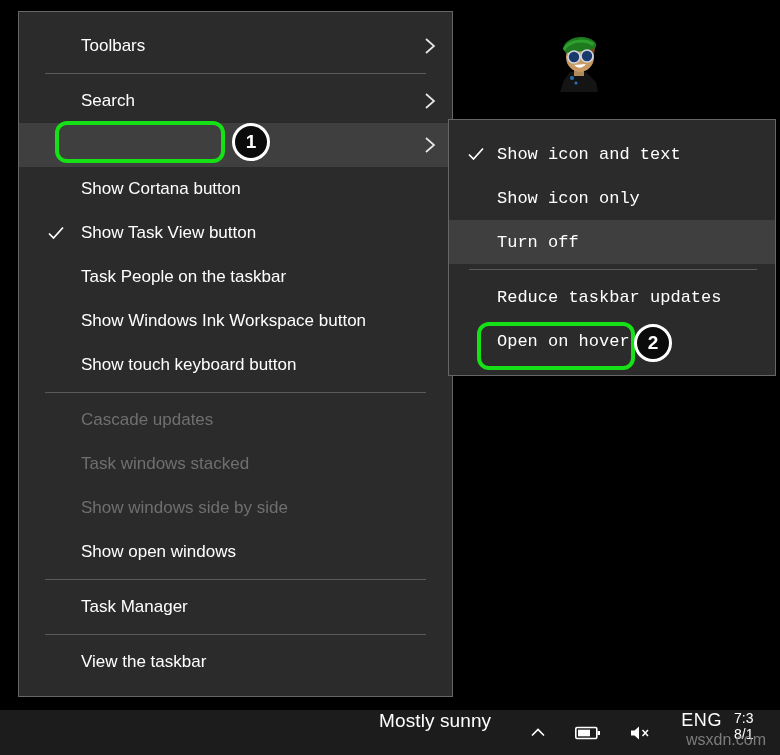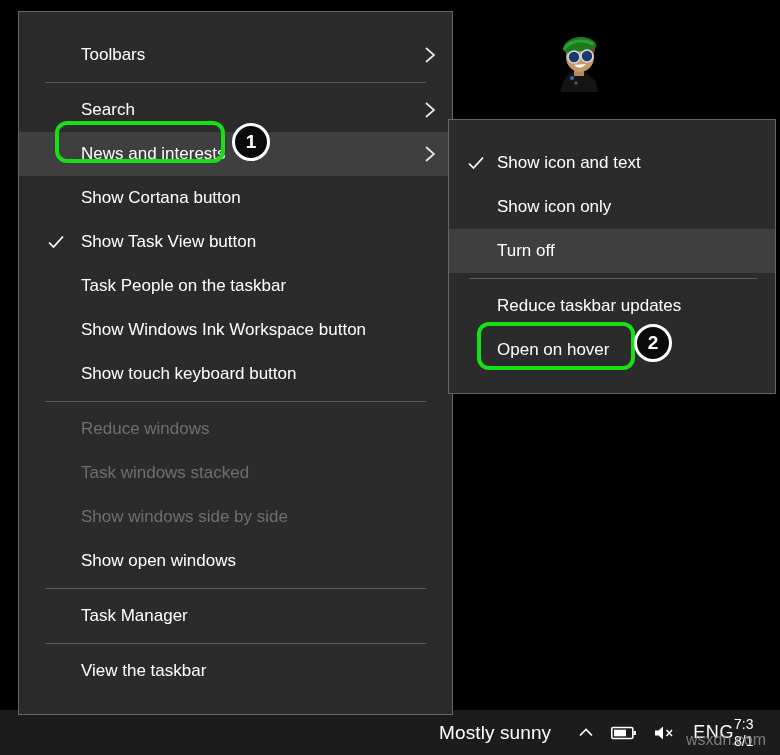--- a/index.html
+++ b/index.html
@@ -34,23 +34,23 @@
 
   
   #taskbar {
     position: absolute;
     left: 0;
     right: 0;
     bottom: 0;
     height: 45px;
     background: #1c1c1c;
     display: flex;
-    align-items: center;
     justify-content: flex-end;
     padding-right: 0px;
+    gap: 12px;
   }
   #taskbar-weather {
     color: #ffffff;
     font-size: 19px;
     letter-spacing: 0.1px;
     margin-right: 26px;
     white-space: nowrap;
   }
   .tray-icon {
     margin-right: 16px;
@@ -83,21 +83,21 @@
     pointer-events: none;
     white-space: nowrap;
   }
 
   
   .ctx-menu {
     position: absolute;
     background: #2b2b2b;
     border: 1px solid #666666;
     box-sizing: border-box;
-    padding: 21px 0;
+    padding: 12px 0;
   }
   .ctx-row {
     position: relative;
     display: flex;
     align-items: center;
     color: #ffffff;
     font-size: 17px;
     height: 44px;
     padding-left: 62px;
     padding-right: 14px;
@@ -150,20 +150,21 @@
   #menu-main {
     left: 18px;
     top: 11px;
     width: 435px;
   }
   
   #menu-sub {
     left: 448px;
     top: 119px;
     width: 328px;
+    font-family: Liberation Mono, monospace;
   }
   #menu-sub .ctx-row {
     padding-left: 48px;
     height: 44px;
   }
   #menu-sub .check-mark {
     left: 18px;
   }
   #menu-sub .ctx-sep {
     margin-left: 20px;
@@ -284,21 +285,20 @@
           </svg></span>
       </div>
       <div class="ctx-sep"></div>
       <div class="ctx-row">
         <span class="label">Search</span>
         <span class="sub-arrow"><svg viewBox="0 0 16 18" width="16" height="18" xmlns="http://www.w3.org/2000/svg">
             <path d="M4 2 L12 9 L4 16" fill="none" stroke="currentColor" stroke-width="1.7"></path>
           </svg></span>
       </div>
       <div class="ctx-row hovered">
-        <span class="label">News and interests</span>
         <span class="sub-arrow"><svg viewBox="0 0 16 18" width="16" height="18" xmlns="http://www.w3.org/2000/svg">
             <path d="M4 2 L12 9 L4 16" fill="none" stroke="currentColor" stroke-width="1.7"></path>
           </svg></span>
       </div>
       <div class="ctx-row">
         <span class="label">Show Cortana button</span>
       </div>
       <div class="ctx-row">
         <span class="check-mark"><svg viewBox="0 0 18 18" width="18" height="18" xmlns="http://www.w3.org/2000/svg">
             <path d="M2 9.5 L6.5 14 L16 3.5" fill="none" stroke="currentColor" stroke-width="1.7"></path>
@@ -309,21 +309,21 @@
         <span class="label">Task People on the taskbar</span>
       </div>
       <div class="ctx-row">
         <span class="label">Show Windows Ink Workspace button</span>
       </div>
       <div class="ctx-row">
         <span class="label">Show touch keyboard button</span>
       </div>
       <div class="ctx-sep"></div>
       <div class="ctx-row disabled">
-        <span class="label">Reduce windows</span>
+        <span class="label">Cascade updates</span>
       </div>
       <div class="ctx-row disabled">
         <span class="label">Task windows stacked</span>
       </div>
       <div class="ctx-row disabled">
         <span class="label">Show windows side by side</span>
       </div>
       <div class="ctx-row">
         <span class="label">Show open windows</span>
       </div>

